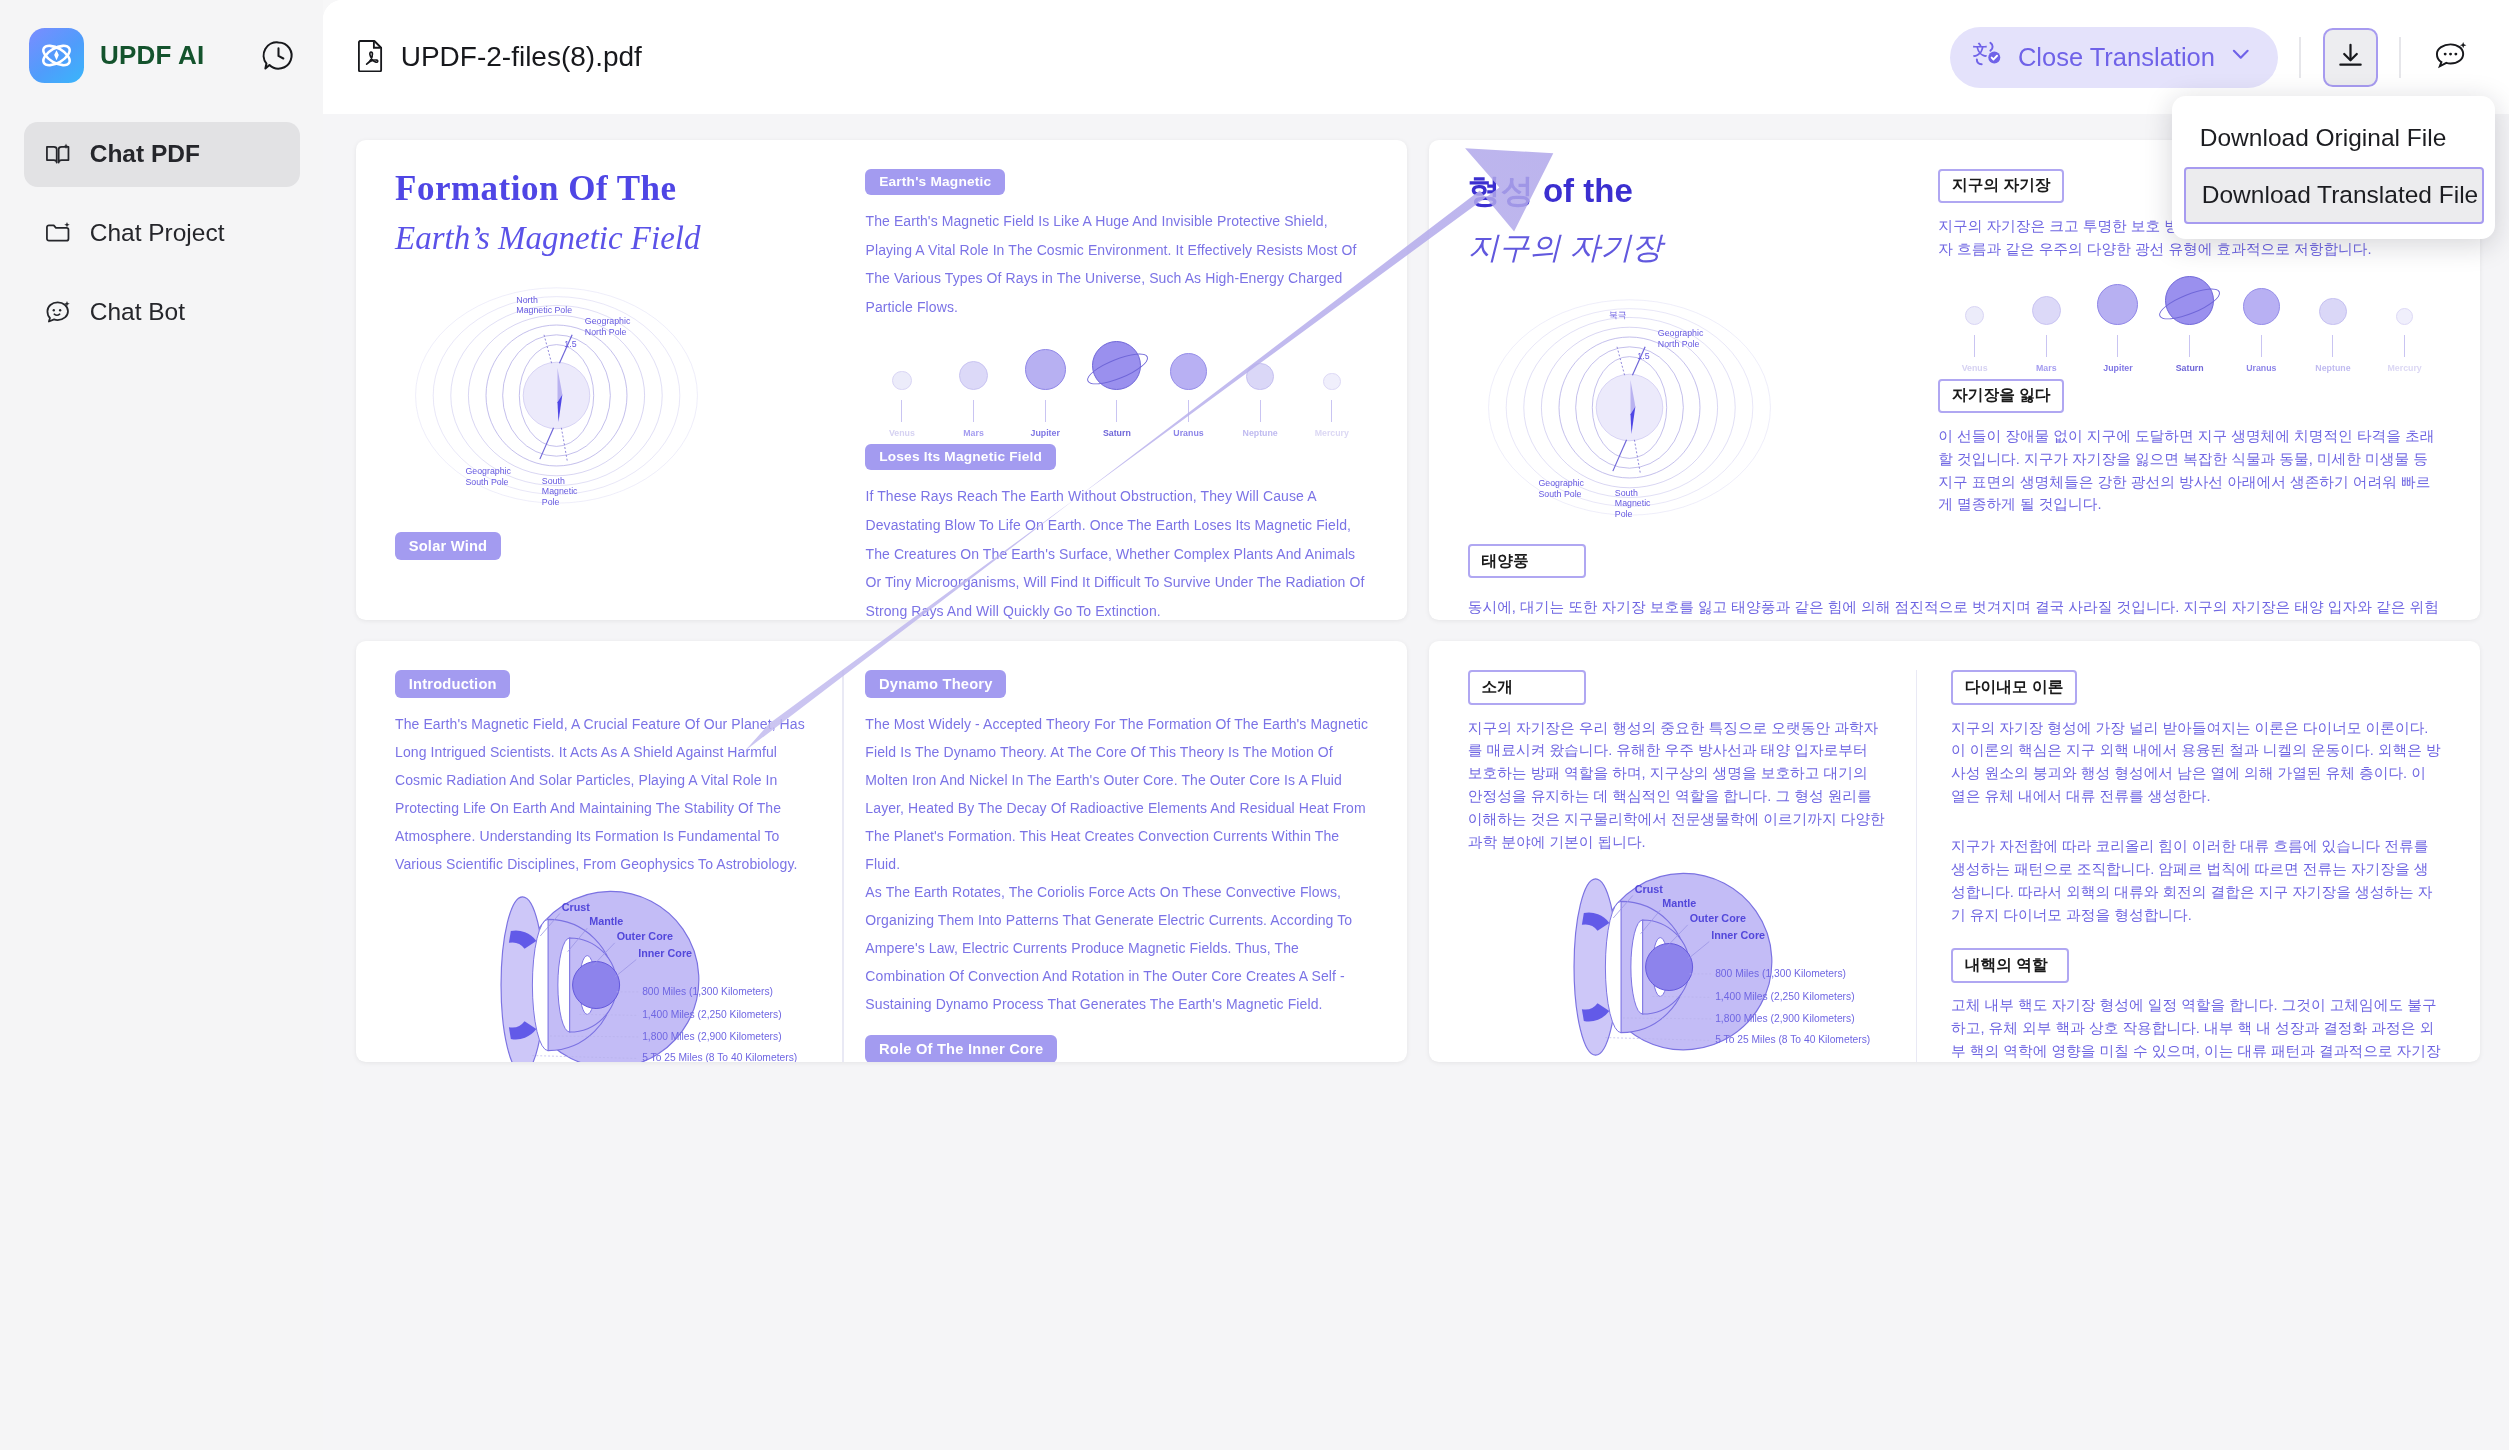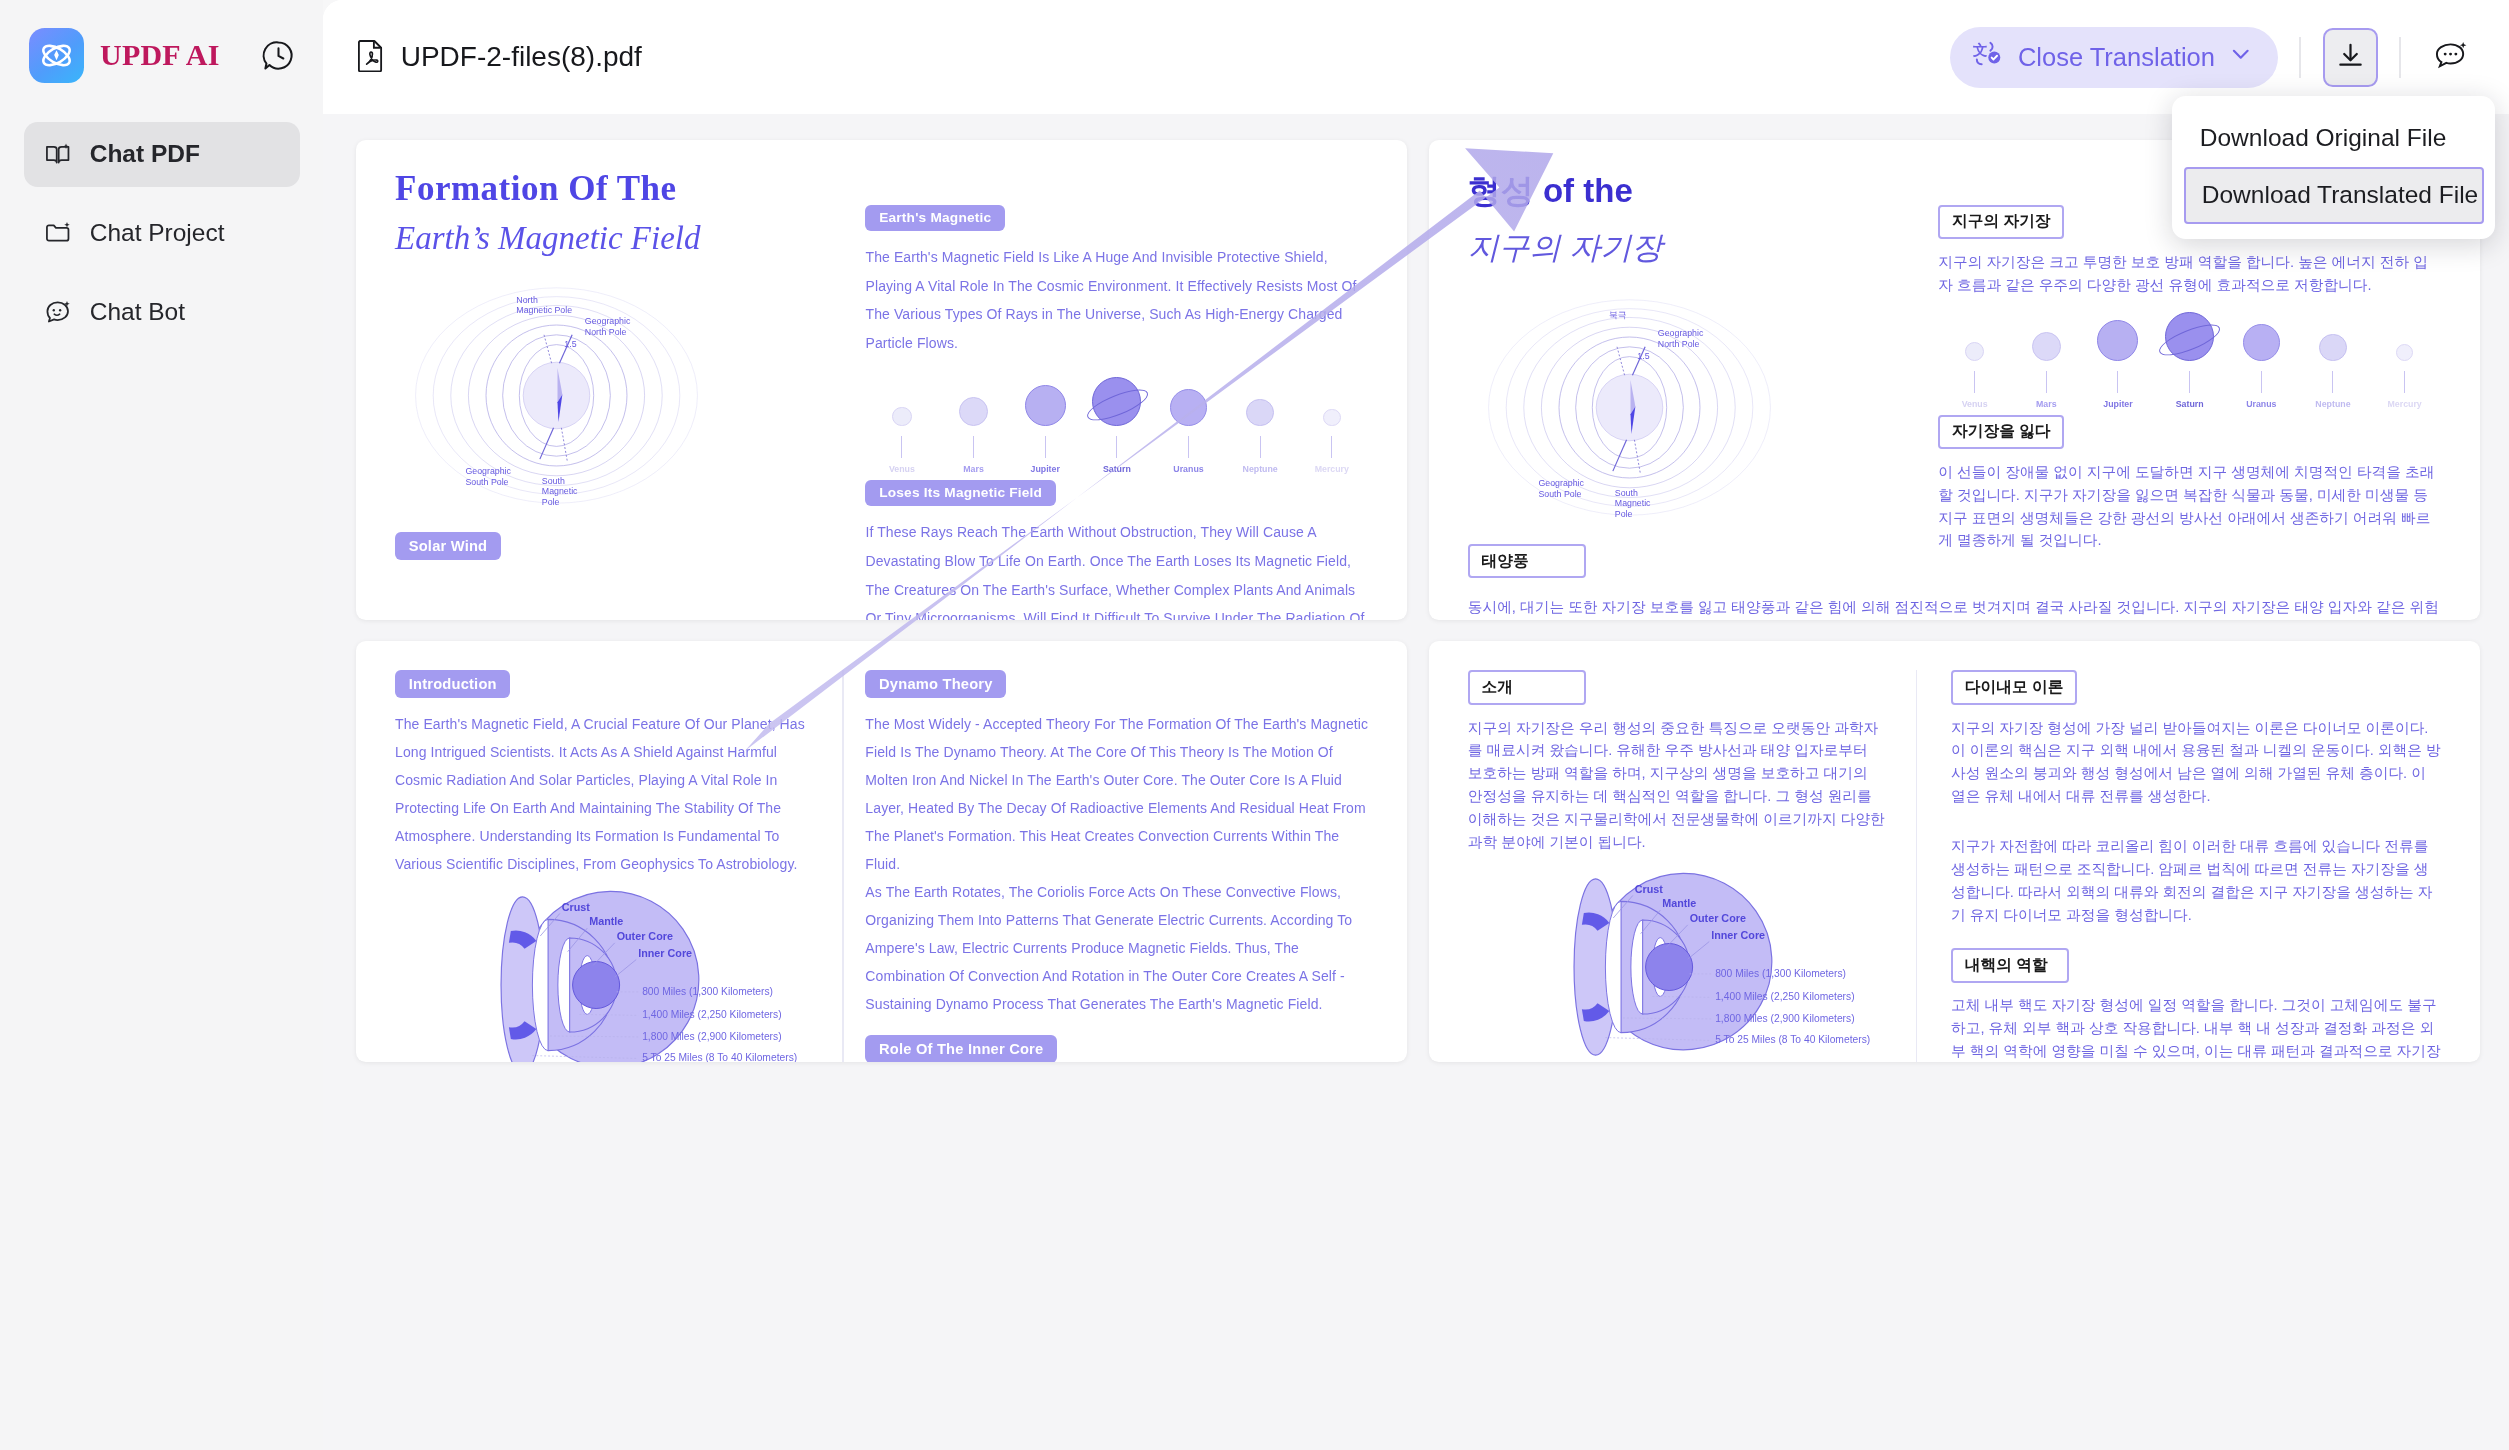--- a/index.html
+++ b/index.html
@@ -23,21 +23,21 @@
     display: flex; align-items: center; gap: 15.7px;
     height: 110px; padding-left: 5.9px;
   }
   .brand-logo {
     width: 55px; height: 55px; border-radius: 15.7px;
     background: linear-gradient(140deg, #7b8cff 0%, #4f9dfb 55%, #39b6fb 100%);
     display: flex; align-items: center; justify-content: center;
     flex: 0 0 55px;
   }
   .brand-name {
-    font-size: 30px; font-weight: 700; color: #be185d; letter-spacing: 0.2px; font-family: Liberation Serif, serif;
+    font-size: 26px; font-weight: 700; color: #14532d; letter-spacing: 0.2px;
   }
   .history-btn {
     margin-left: auto; width: 43px; height: 43px;
     display: flex; align-items: center; justify-content: center;
     cursor: pointer; border-radius: 9.8px;
   }
   .nav { margin-top: 11.8px; }
   .nav-item {
     display: flex; align-items: center; gap: 17.6px;
     height: 65px; padding: 0 19.6px; border-radius: 13.7px;
@@ -124,21 +124,21 @@
   }
   .doc-title-2 {
     font-family: "Liberation Serif", serif;
     font-style: italic; font-size: 33px; color: #5b52e8; margin-top: 11.8px;
   }
   .doc-title-ko1 { font-size: 33px; font-weight: 700; color: #3b2fd0; }
   .doc-title-ko2 { font-size: 31px; font-style: italic; color: #6158de; margin-top: 13.7px; }
 
   .row2 { display: flex; gap: 9.8px; justify-content: flex-end; }
   .col-l { width: 46%; }
-  .col-r { width: 54%; margin-top: 36px; }
+  .col-r { width: 54%; }
 
   
   .tag {
     display: inline-block;
     background: #a39bf0; color: #ffffff;
     font-size: 14.7px; font-weight: 700;
     padding: 5.9px 13.7px; border-radius: 5.9px; margin-bottom: 11.8px;
     letter-spacing: 0.2px;
   }
   .tag.small { font-size: 13.7px; }

